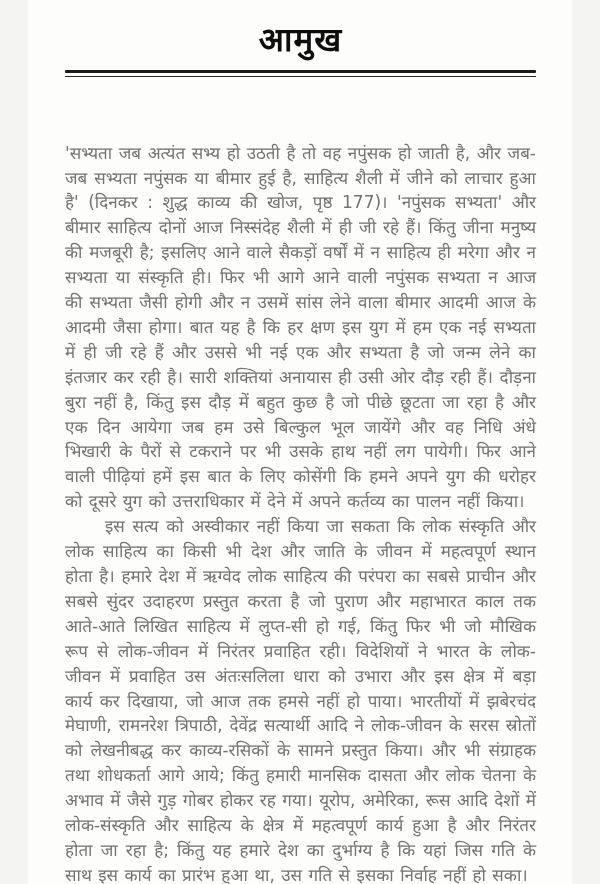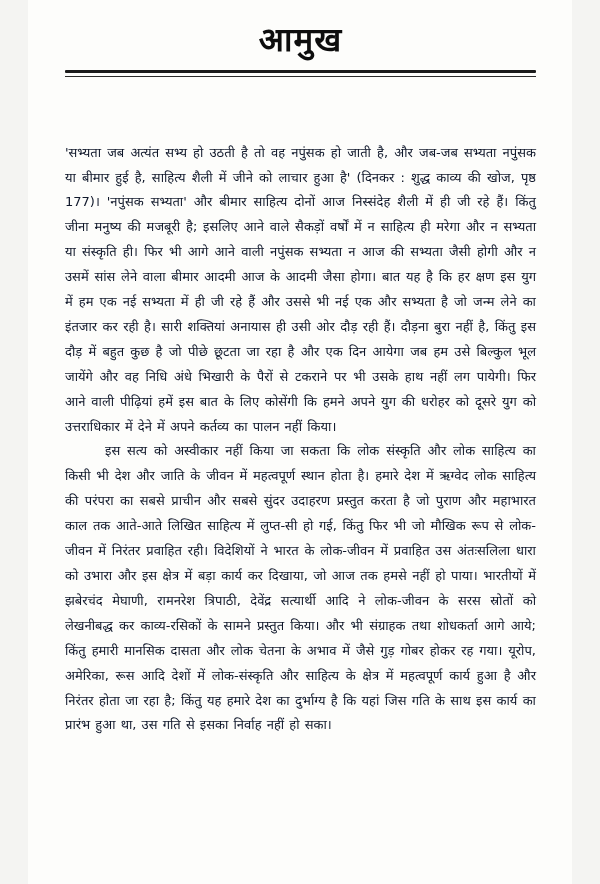--- a/index.html
+++ b/index.html
@@ -39,24 +39,24 @@
   .rule-thin {
     margin-top: 3px;
     height: 1px;
     background: #2a2a2a;
   }
   .page-content {
     margin-top: 64px;
   }
   .para {
     margin: 0;
-    font-size: 13px;
+    font-size: 17px;
     line-height: 24.9px;
     text-align: justify;
-    color: #0f172a;
+    color: #737373;
     word-spacing: 1px;
   }
   .para.indented {
     text-indent: 40px;
   }
 </style>
 </head>
 <body>
 
 <div class="page">

